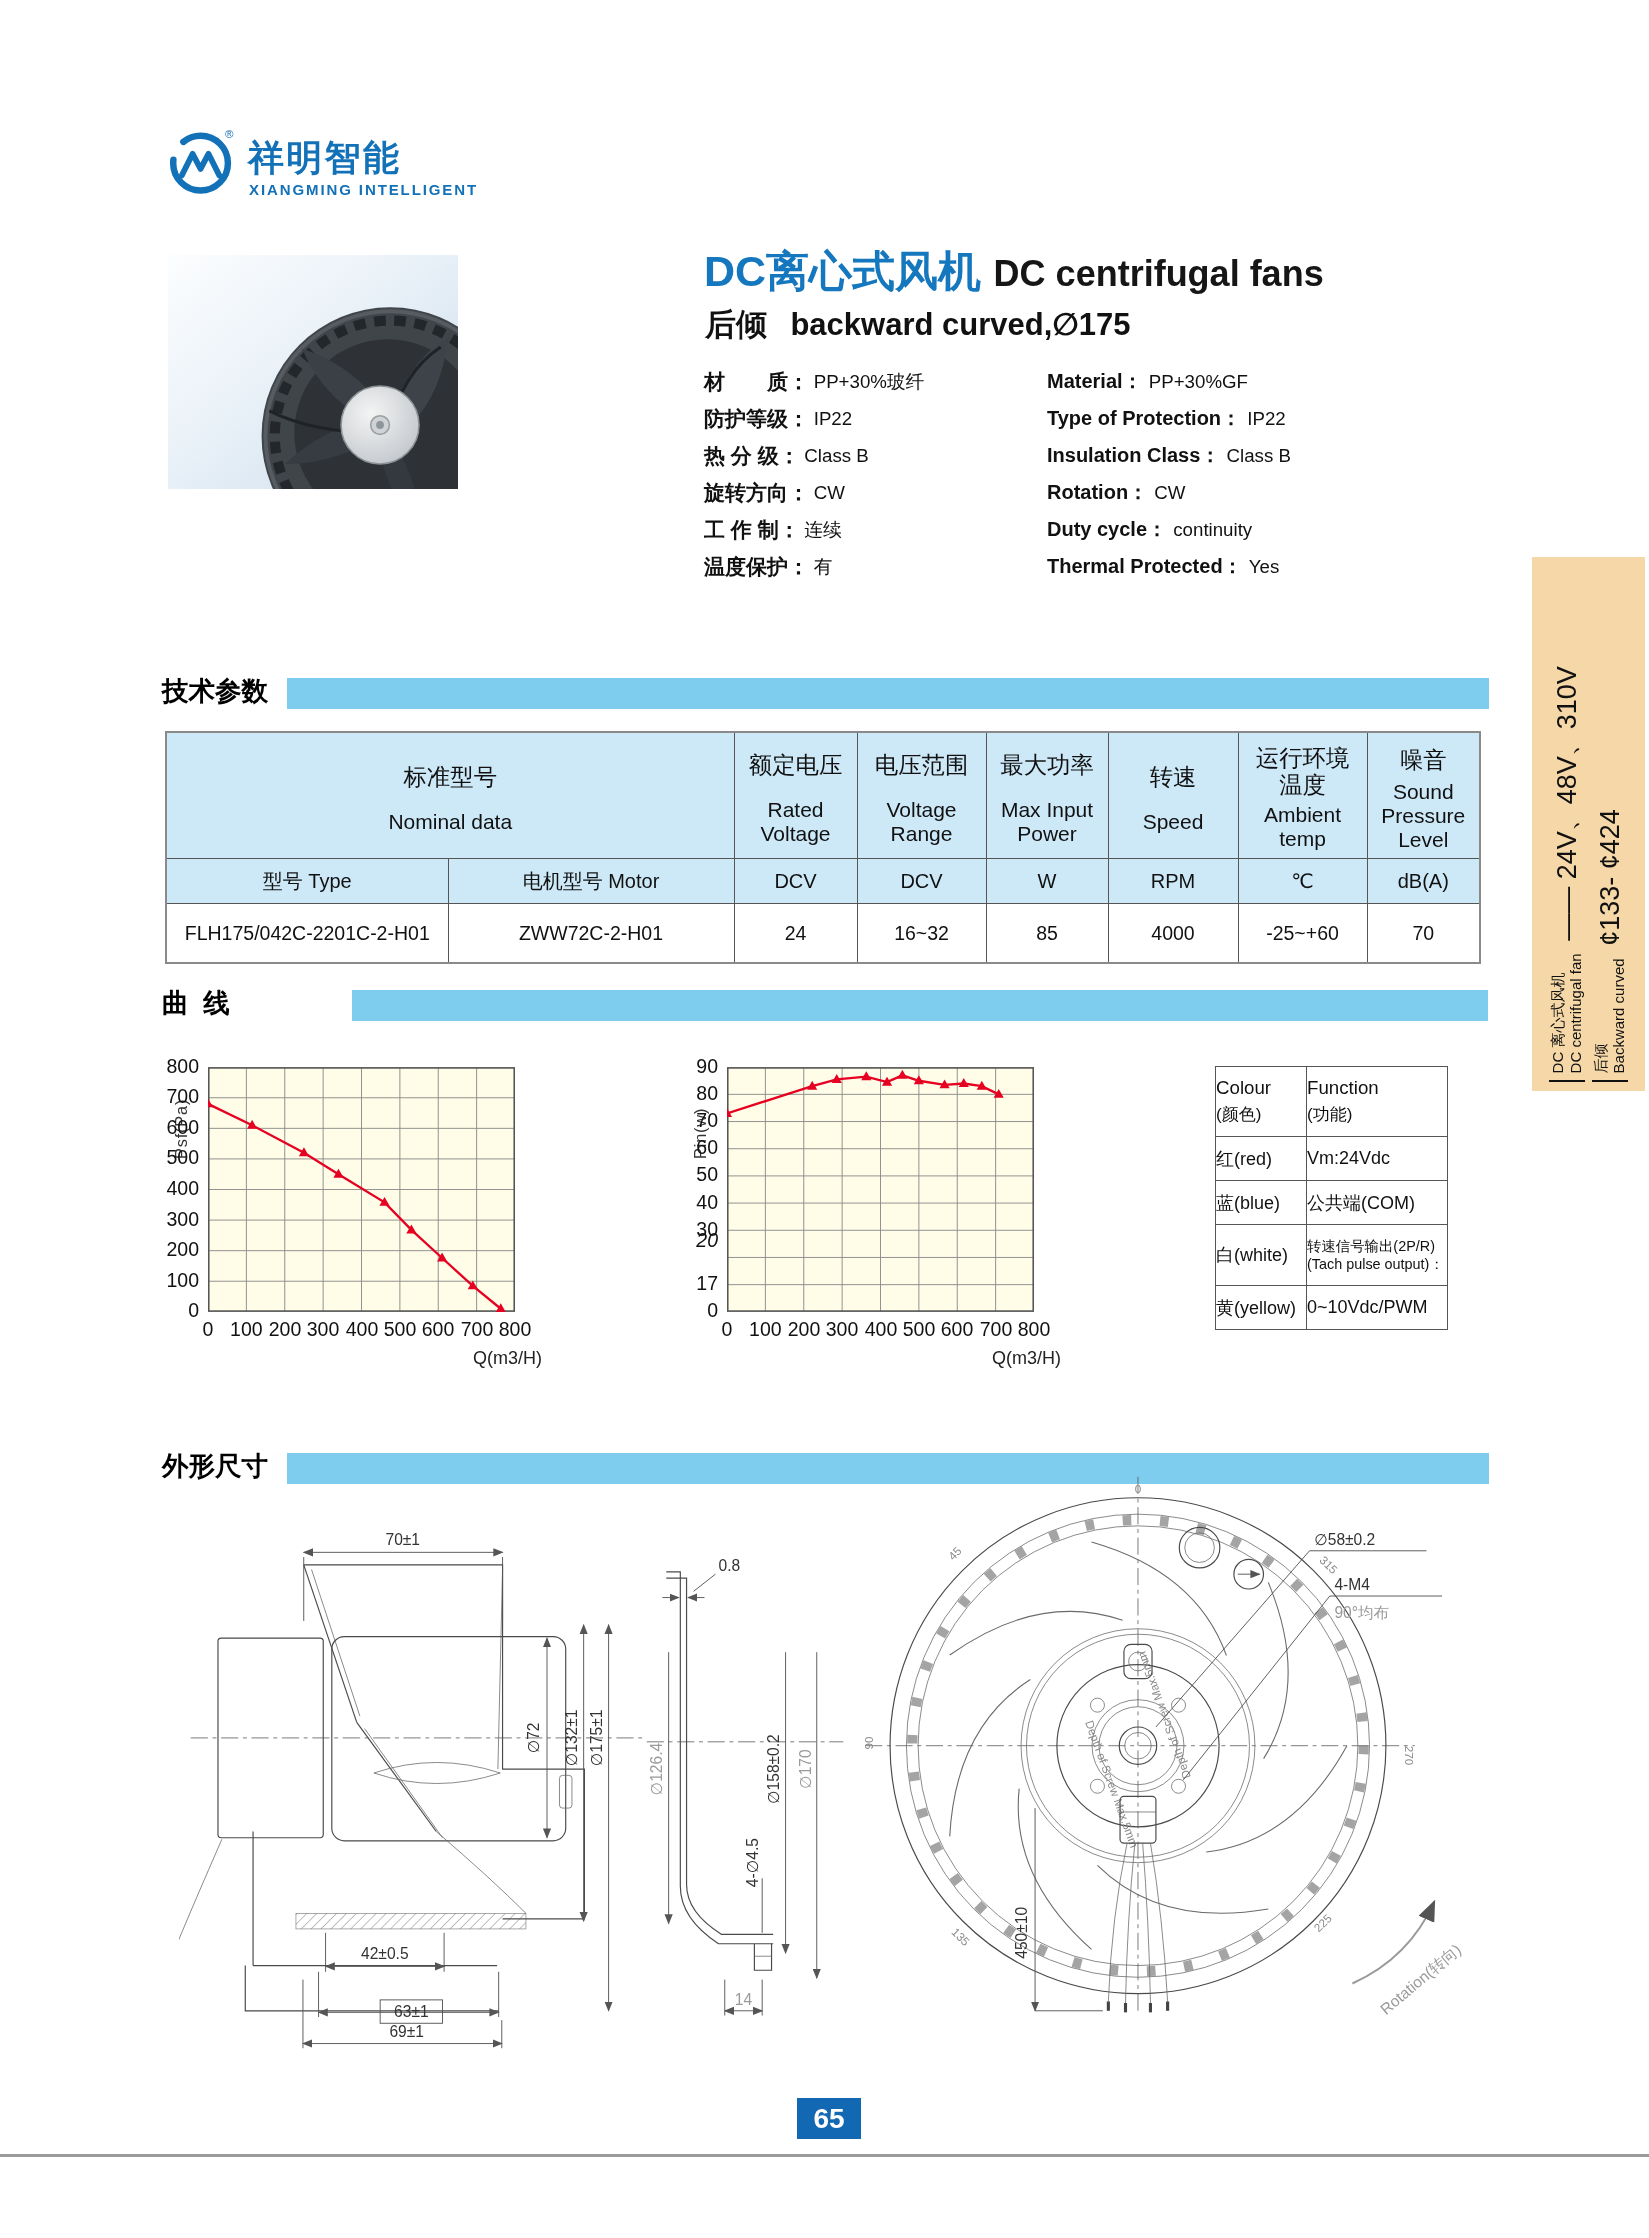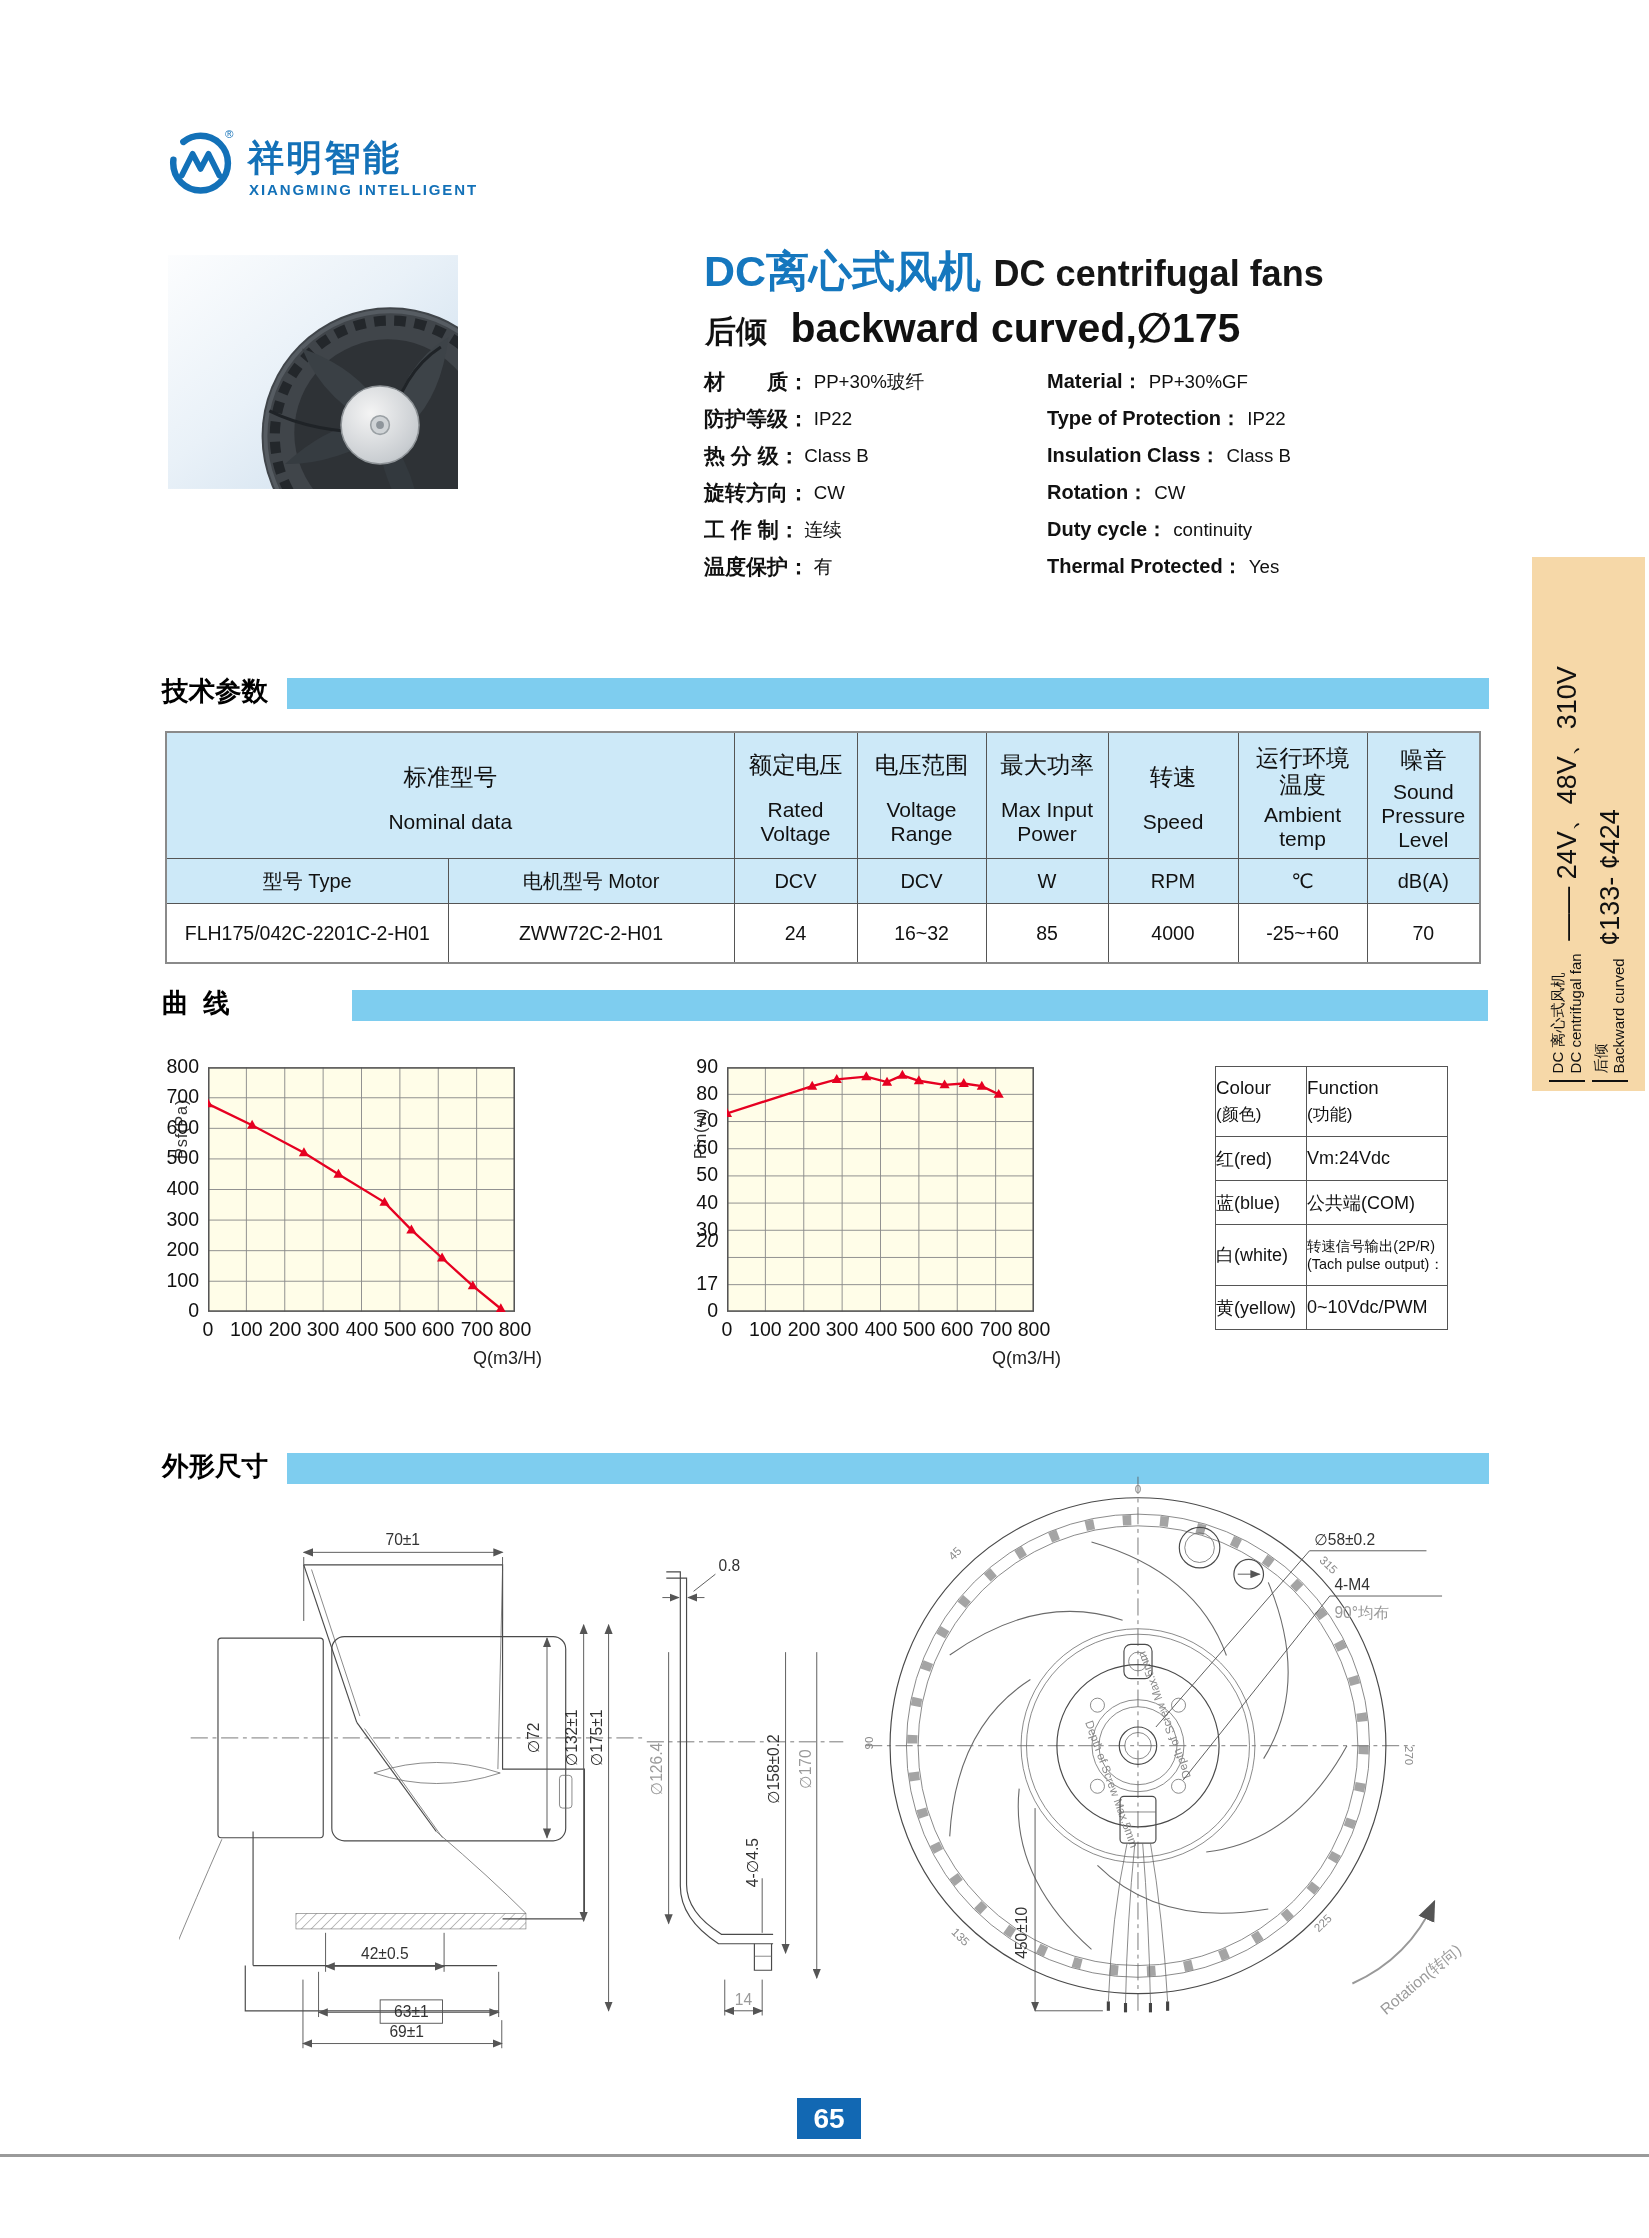--- a/index.html
+++ b/index.html
@@ -13,21 +13,21 @@
 
   
   .photo{left:168px;top:255px;width:290px;height:234px;}
 
   
   .title-row{left:704px;top:243px;display:flex;align-items:baseline;white-space:nowrap;}
   .title-cn{font-size:43px;font-weight:bold;color:#1577BE;}
   .title-en{font-size:36px;font-weight:bold;color:#161616;margin-left:12.5px;}
   .subtitle-row{left:705px;top:304px;display:flex;align-items:baseline;white-space:nowrap;}
   .subtitle-cn{font-size:31px;font-weight:bold;color:#111;}
-  .subtitle-en{font-size:41px;font-weight:bold;color:#111;margin-left:23.4px;}
+  .subtitle-en{font-size:31px;font-weight:bold;color:#111;margin-left:23.4px;}
 
   
   .specs{left:704px;top:363px;width:787px;}
   .spec-row{height:37px;display:flex;align-items:center;}
   .spec-col-cn{width:343px;display:flex;align-items:center;}
   .spec-col-en{width:437px;display:flex;align-items:center;}
   .spec-label-cn{font-size:21px;font-weight:bold;white-space:pre;}
   .spec-value-cn{font-size:18.7px;margin-left:4.7px;}
   .spec-label-en{font-size:20px;font-weight:bold;white-space:pre;}
   .spec-value-en{font-size:18.7px;margin-left:6.2px;}

